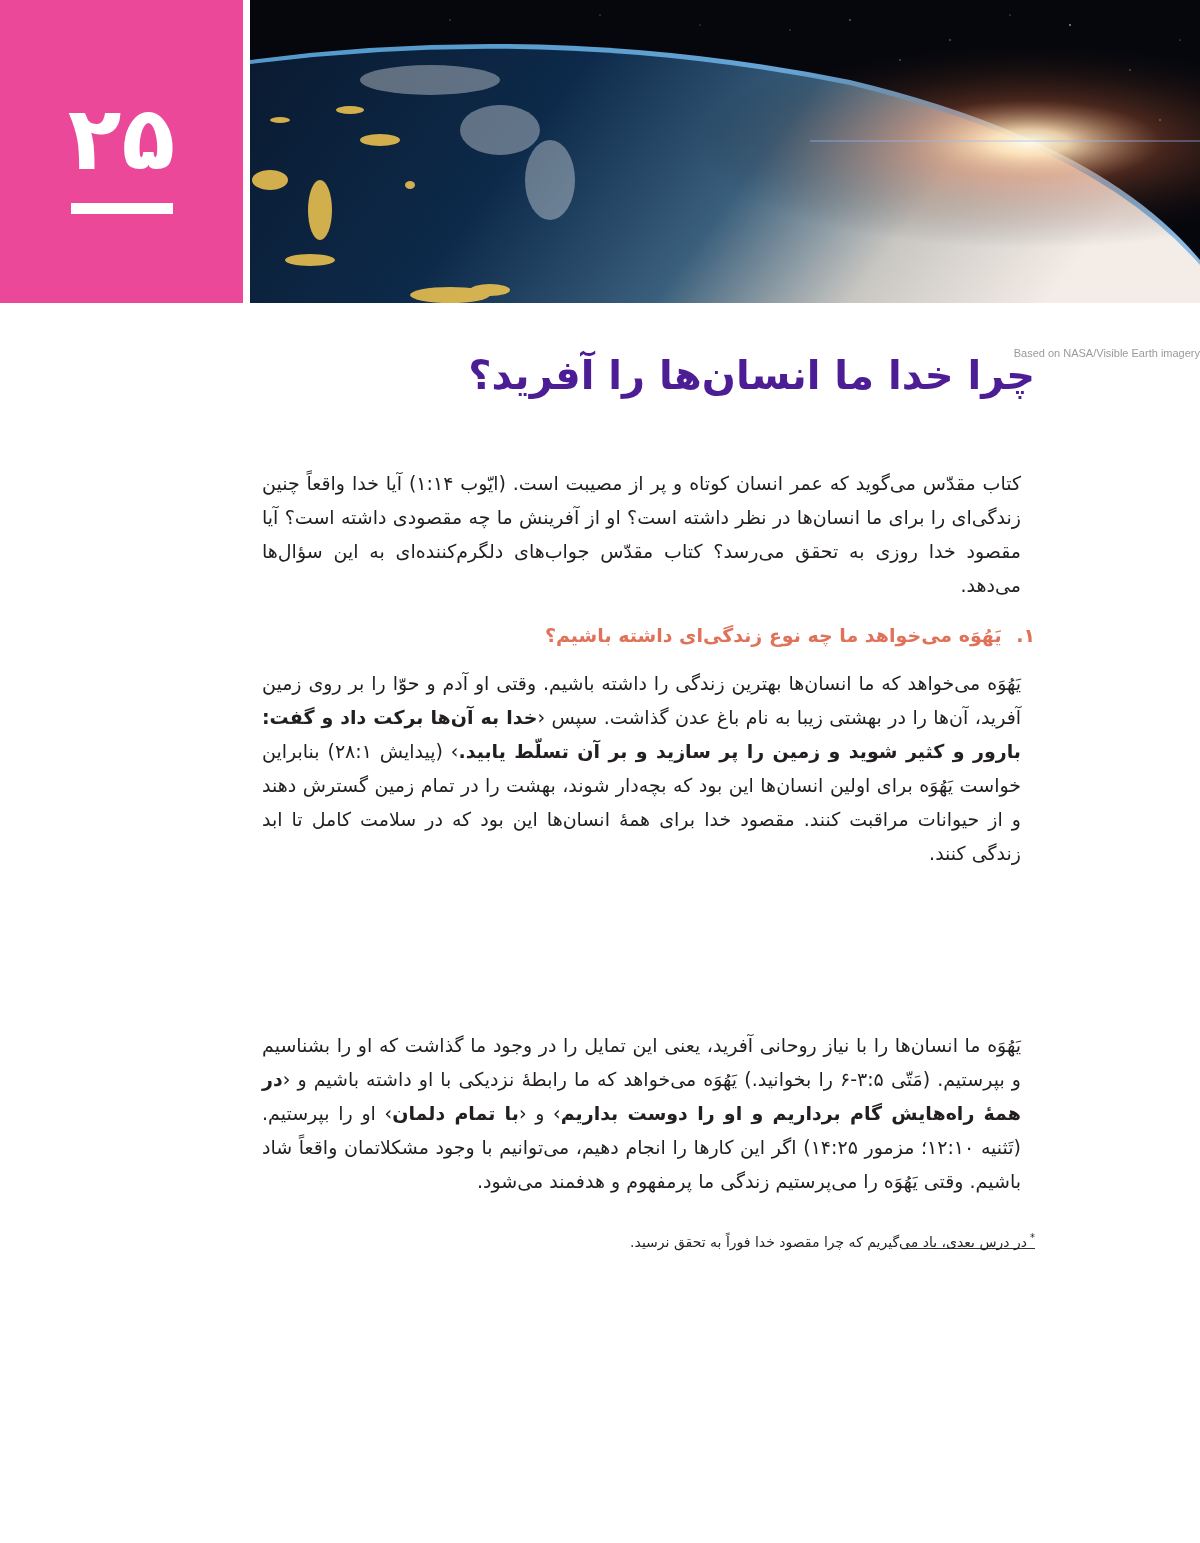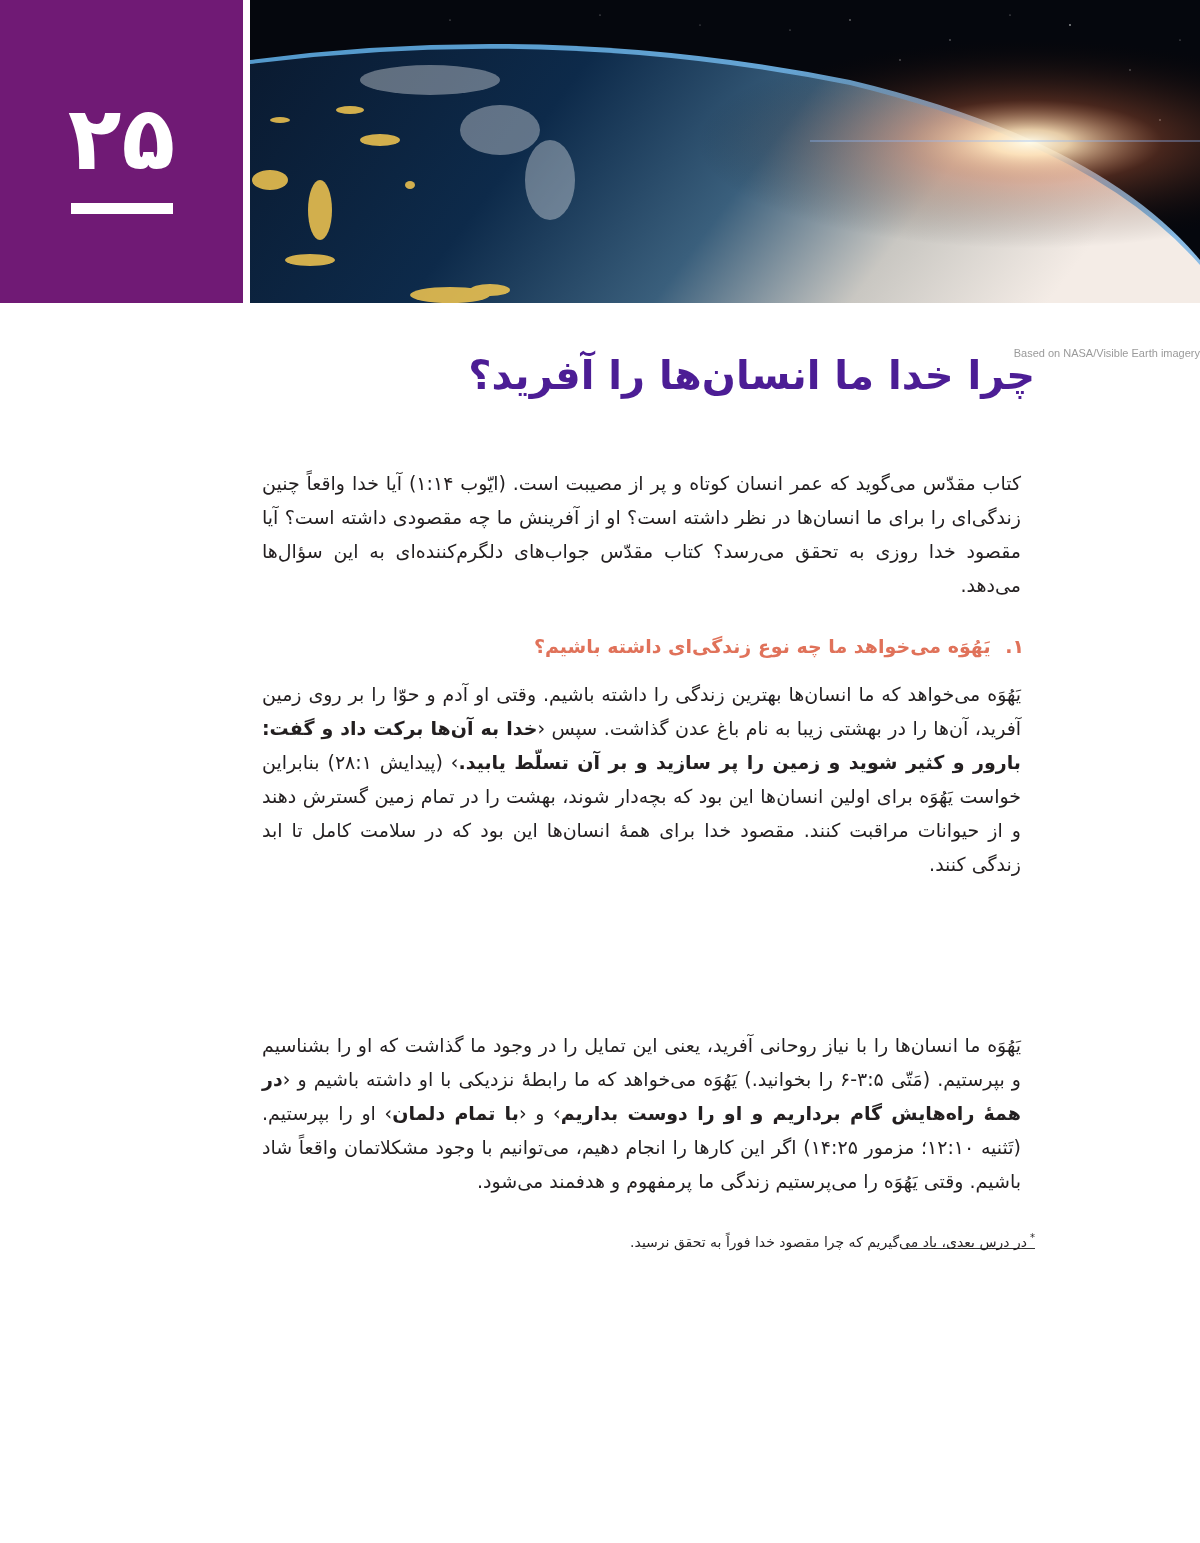--- a/index.html
+++ b/index.html
@@ -2,21 +2,21 @@
 <html lang="fa"><head>
 <meta charset="utf-8">
 <style>
   html, body { margin: 0; padding: 0; background: #ffffff; }
   body {
     width: 1200px; height: 1543px; position: relative; overflow: hidden;
     font-family: "DejaVu Sans", "Liberation Sans", sans-serif; color: #231f20;
   }
   .lesson-box {
     position: absolute; left: 0; top: 0; width: 243px; height: 303px;
-    background: #701a75;
+    background: #ec4899;
   }
   .lesson-number {
     position: absolute; left: 0; top: 95px; width: 243px; text-align: center;
     color: #ffffff; font-size: 88px; font-weight: bold; line-height: 1;
     font-family: "DejaVu Sans", sans-serif;
   }
   .lesson-underline {
     position: absolute; left: 71px; top: 203px; width: 102px; height: 11px; background: #ffffff;
   }
   .hero-image {
@@ -33,21 +33,21 @@
   }
   .title {
     position: absolute; right: 165px; top: 352px; direction: rtl;
     font-size: 40px; font-weight: bold; color: #4c1d95; margin: 0; white-space: nowrap;
   }
   .para {
     font-size: 19px; line-height: 34px; margin: 14px; text-align: justify; text-align-last: right;
   }
   .para b { font-weight: bold; }
   .question {
-    font-size: 19px; font-weight: bold; color: #e0725a; margin: 11px; line-height: 34px;
+    font-size: 19px; font-weight: bold; color: #e0725a; margin: 0; line-height: 34px;
   }
   .q-num { margin-left: 8px; }
   .footnote-rule {
     position: absolute; right: 165px; top: 1248px; width: 130px; height: 1px; background: #333;
   }
   .footnote {
     position: absolute; right: 165px; top: 1232px; direction: rtl; font-size: 14px; color: #231f20;
   }
   .footnote .star { font-size: 10px; vertical-align: super; margin-left: 3px; }
 </style>

